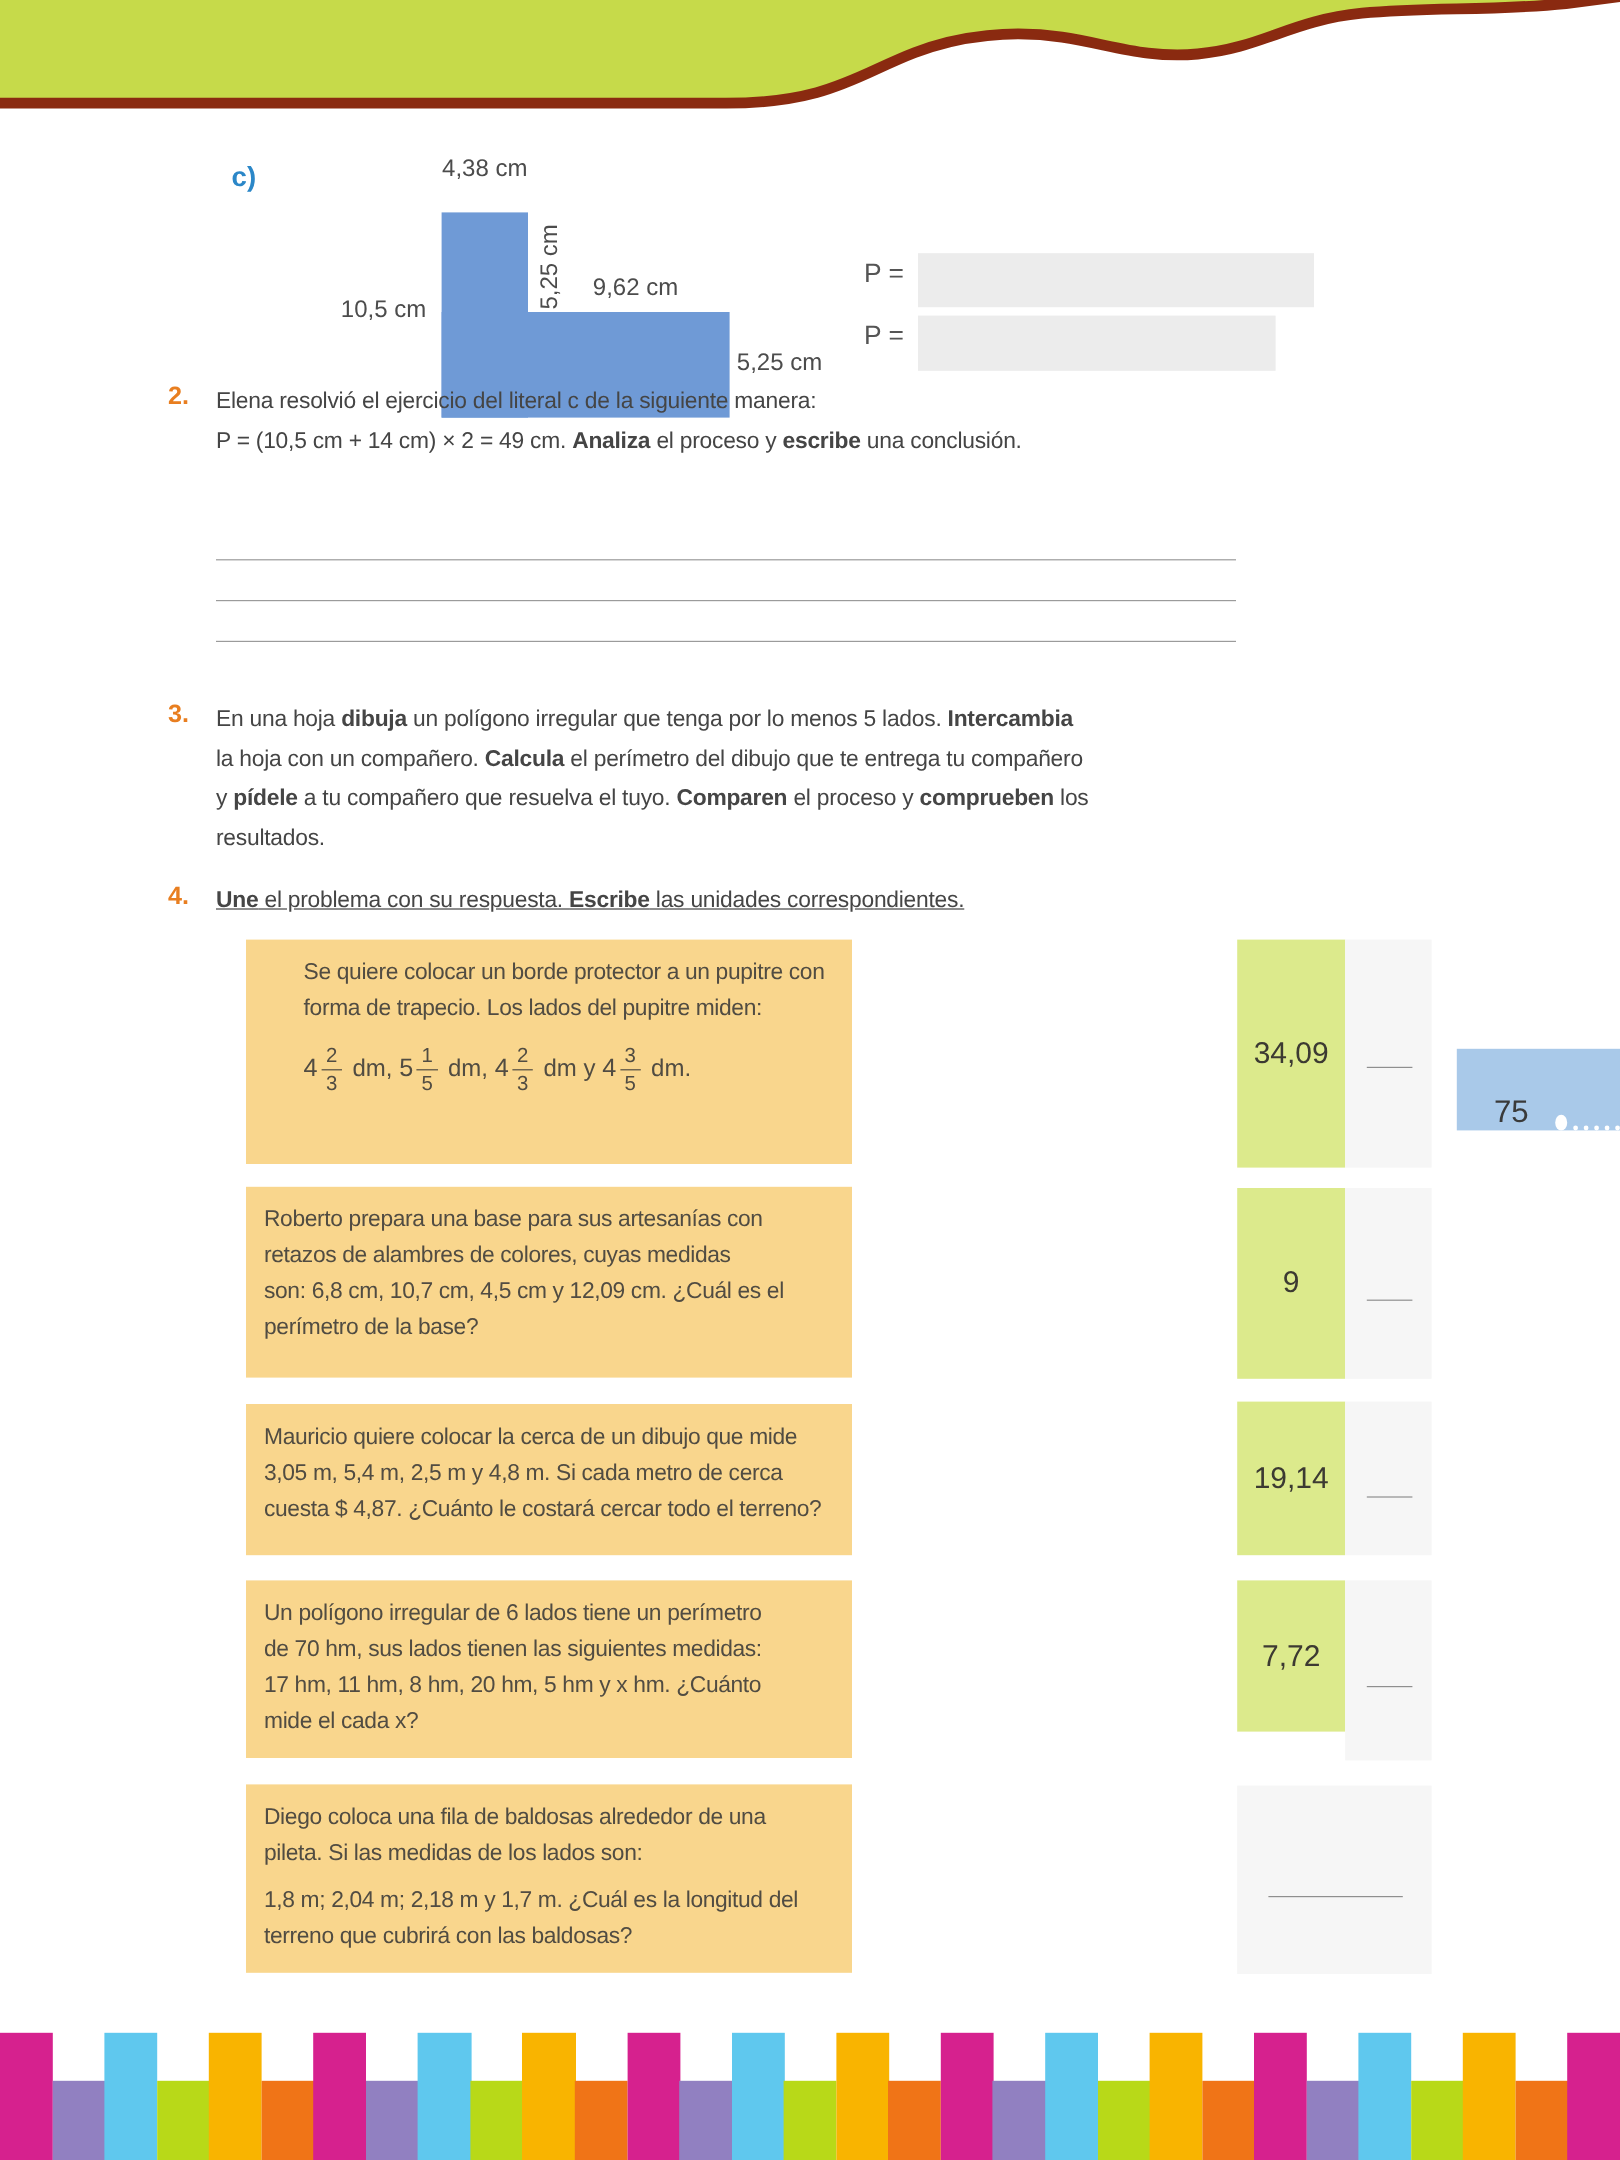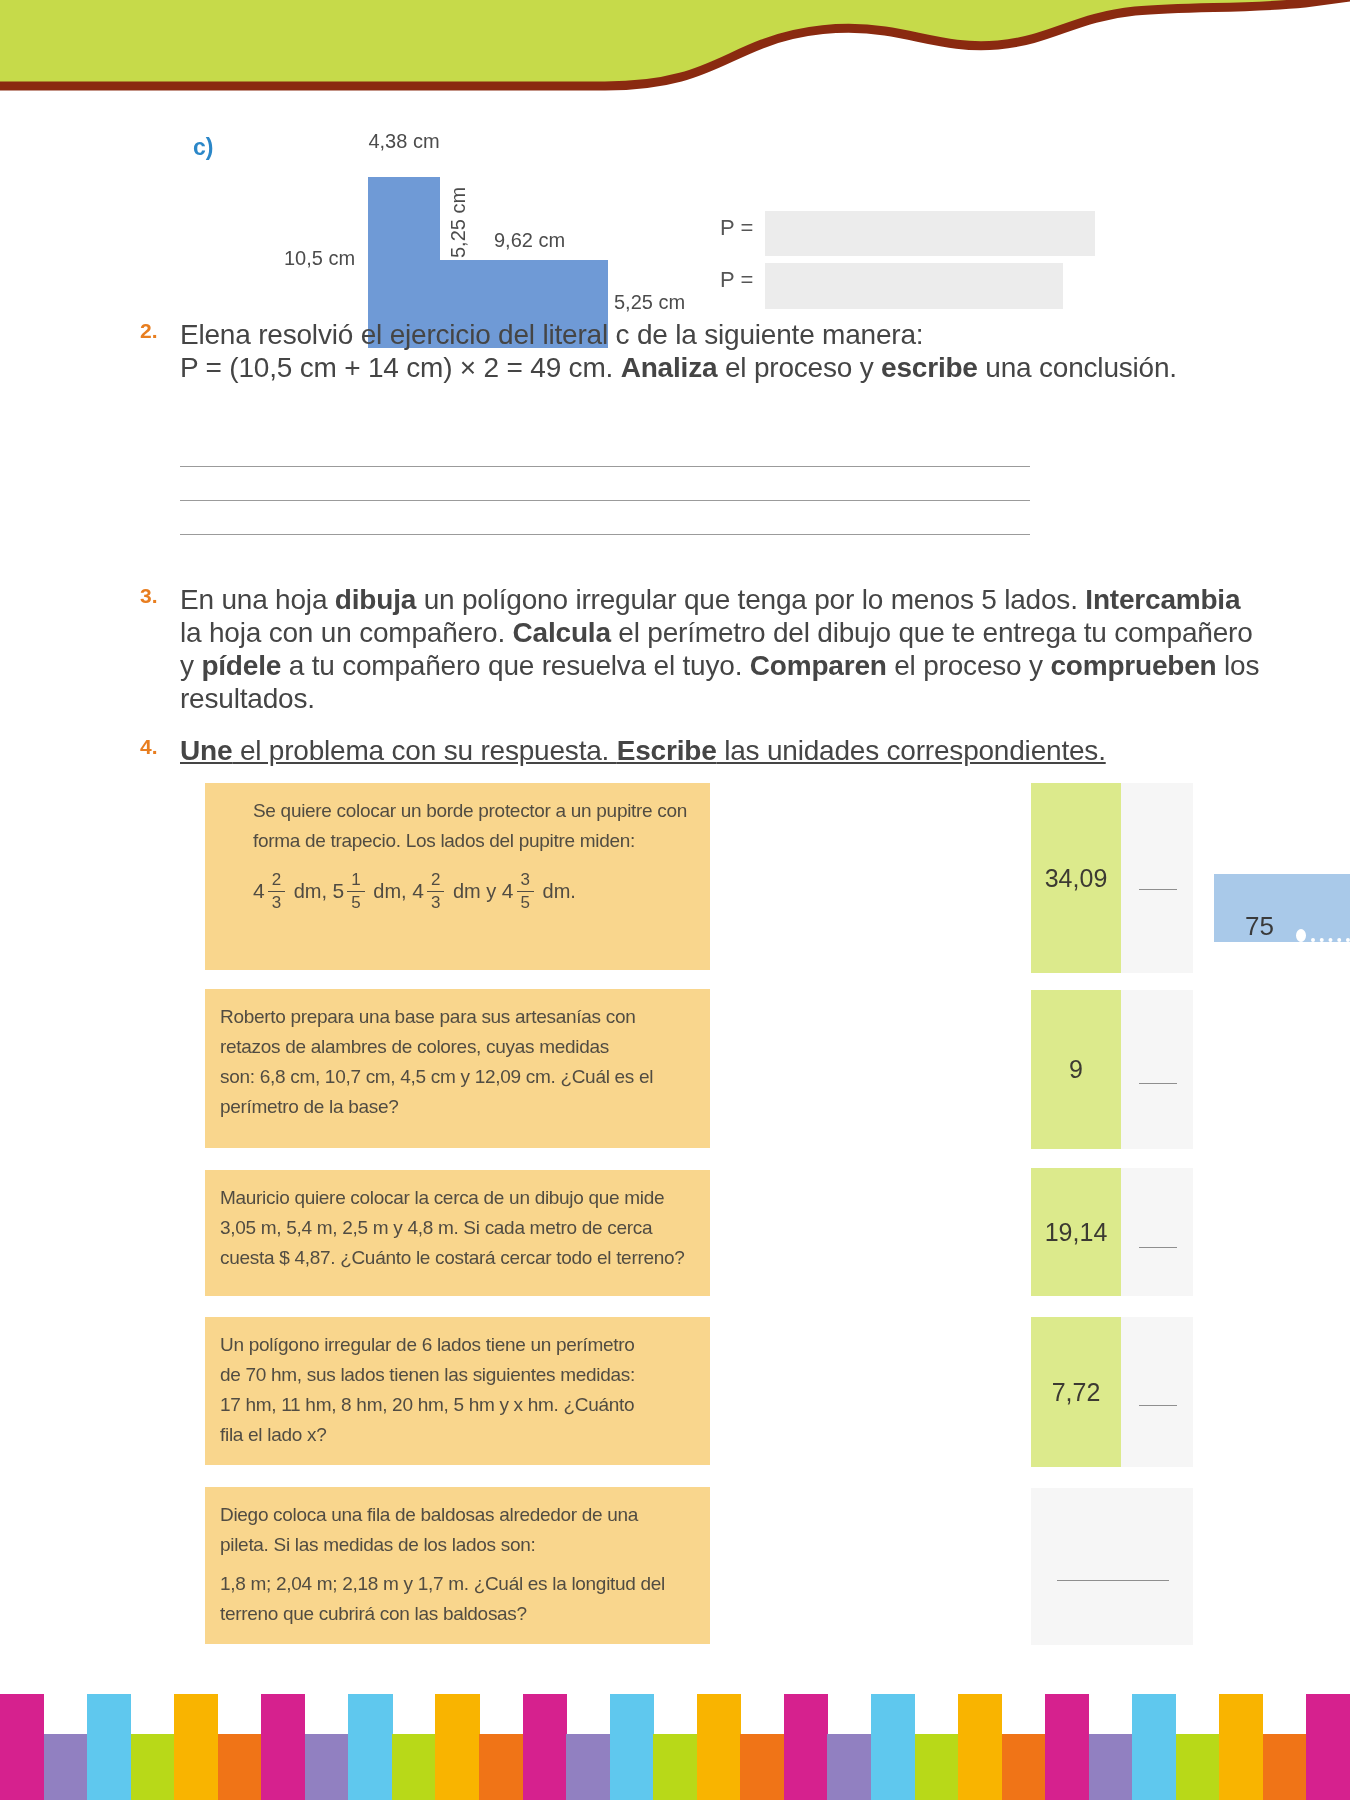--- a/index.html
+++ b/index.html
@@ -19,21 +19,21 @@
   .c-label{font-size:23px;font-weight:700;color:#2b87c8;}
   .fig-bar{background:var(--shape-blue,#6f9ad6);}
   .fig-label{font-size:20px;color:#4c4c4c;white-space:nowrap;}
   .rot{transform:rotate(-90deg) translateX(-80px);transform-origin:0 0;width:80px;height:22px;line-height:22px;}
 
   .p-label{font-size:22px;color:#555;}
   .p-box{background:var(--input-gray,#ececec);}
 
   
   .item-num{font-size:21px;font-weight:700;color:var(--accent-orange,#e87e20);}
-  .item-text{font-size:28px;line-height:33px;color:#454545;letter-spacing:-0.2px;white-space:nowrap;}
+  .item-text{font-size:19px;line-height:33px;color:#454545;letter-spacing:-0.2px;white-space:nowrap;}
   .rule{border-top:1.6px solid var(--line-gray,#9b9b9b);height:0;width:850px;}
 
   
   .card{background:var(--card-bg,#f9d68d);padding:13px 14px 10px 15px;box-sizing:border-box;}
   .card .line{font-size:19px;line-height:30px;color:#514c42;letter-spacing:-0.3px;white-space:nowrap;}
   .card .mt{margin-top:9px;}
   .fracline{display:flex;align-items:center;font-size:20px;color:#514c42;margin:6px 0 7px 0;height:58px;}
   .mixed{display:inline-flex;align-items:center;}
   .mixed .whole{font-size:21px;}
   .frac{display:inline-flex;flex-direction:column;align-items:center;font-size:17px;line-height:1.12;margin:0 3px;}
@@ -159,23 +159,23 @@
 <div class="abs ans-green" style="left:1031px;top:1168px;width:90px;height:128px;">
     <span>19,14</span>
   </div>
 <div class="abs ans-gray" style="left:1121px;top:1168px;width:72px;height:128px;"></div>
 <div class="abs blank" style="left:1139px;top:1247px;width:38px;"></div>
 
 <div class="abs card" style="left:205px;top:1317px;width:505px;height:148px;">
   <div class="line">Un polígono irregular de 6 lados tiene un perímetro</div>
   <div class="line">de 70 hm, sus lados tienen las siguientes medidas:</div>
   <div class="line">17 hm, 11 hm, 8 hm, 20 hm, 5 hm y x hm. ¿Cuánto</div>
-  <div class="line">fila el lado x?</div>
-</div>
-<div class="abs ans-green" style="left:1031px;top:1317px;width:90px;height:150px;">
+  <div class="line">mide el cada x?</div>
+</div>
+<div class="abs ans-green" style="left:1031px;top:1317px;width:90px;height:126px;">
     <span>7,72</span>
   </div>
 <div class="abs ans-gray" style="left:1121px;top:1317px;width:72px;height:150px;"></div>
 <div class="abs blank" style="left:1139px;top:1405px;width:38px;"></div>
 
 <div class="abs card" style="left:205px;top:1487px;width:505px;height:157px;">
   <div class="line">Diego coloca una fila de baldosas alrededor de una</div>
   <div class="line">pileta. Si las medidas de los lados son:</div>
   <div class="line mt">1,8 m; 2,04 m; 2,18 m y 1,7 m. ¿Cuál es la longitud del</div>
   <div class="line">terreno que cubrirá con las baldosas?</div>

